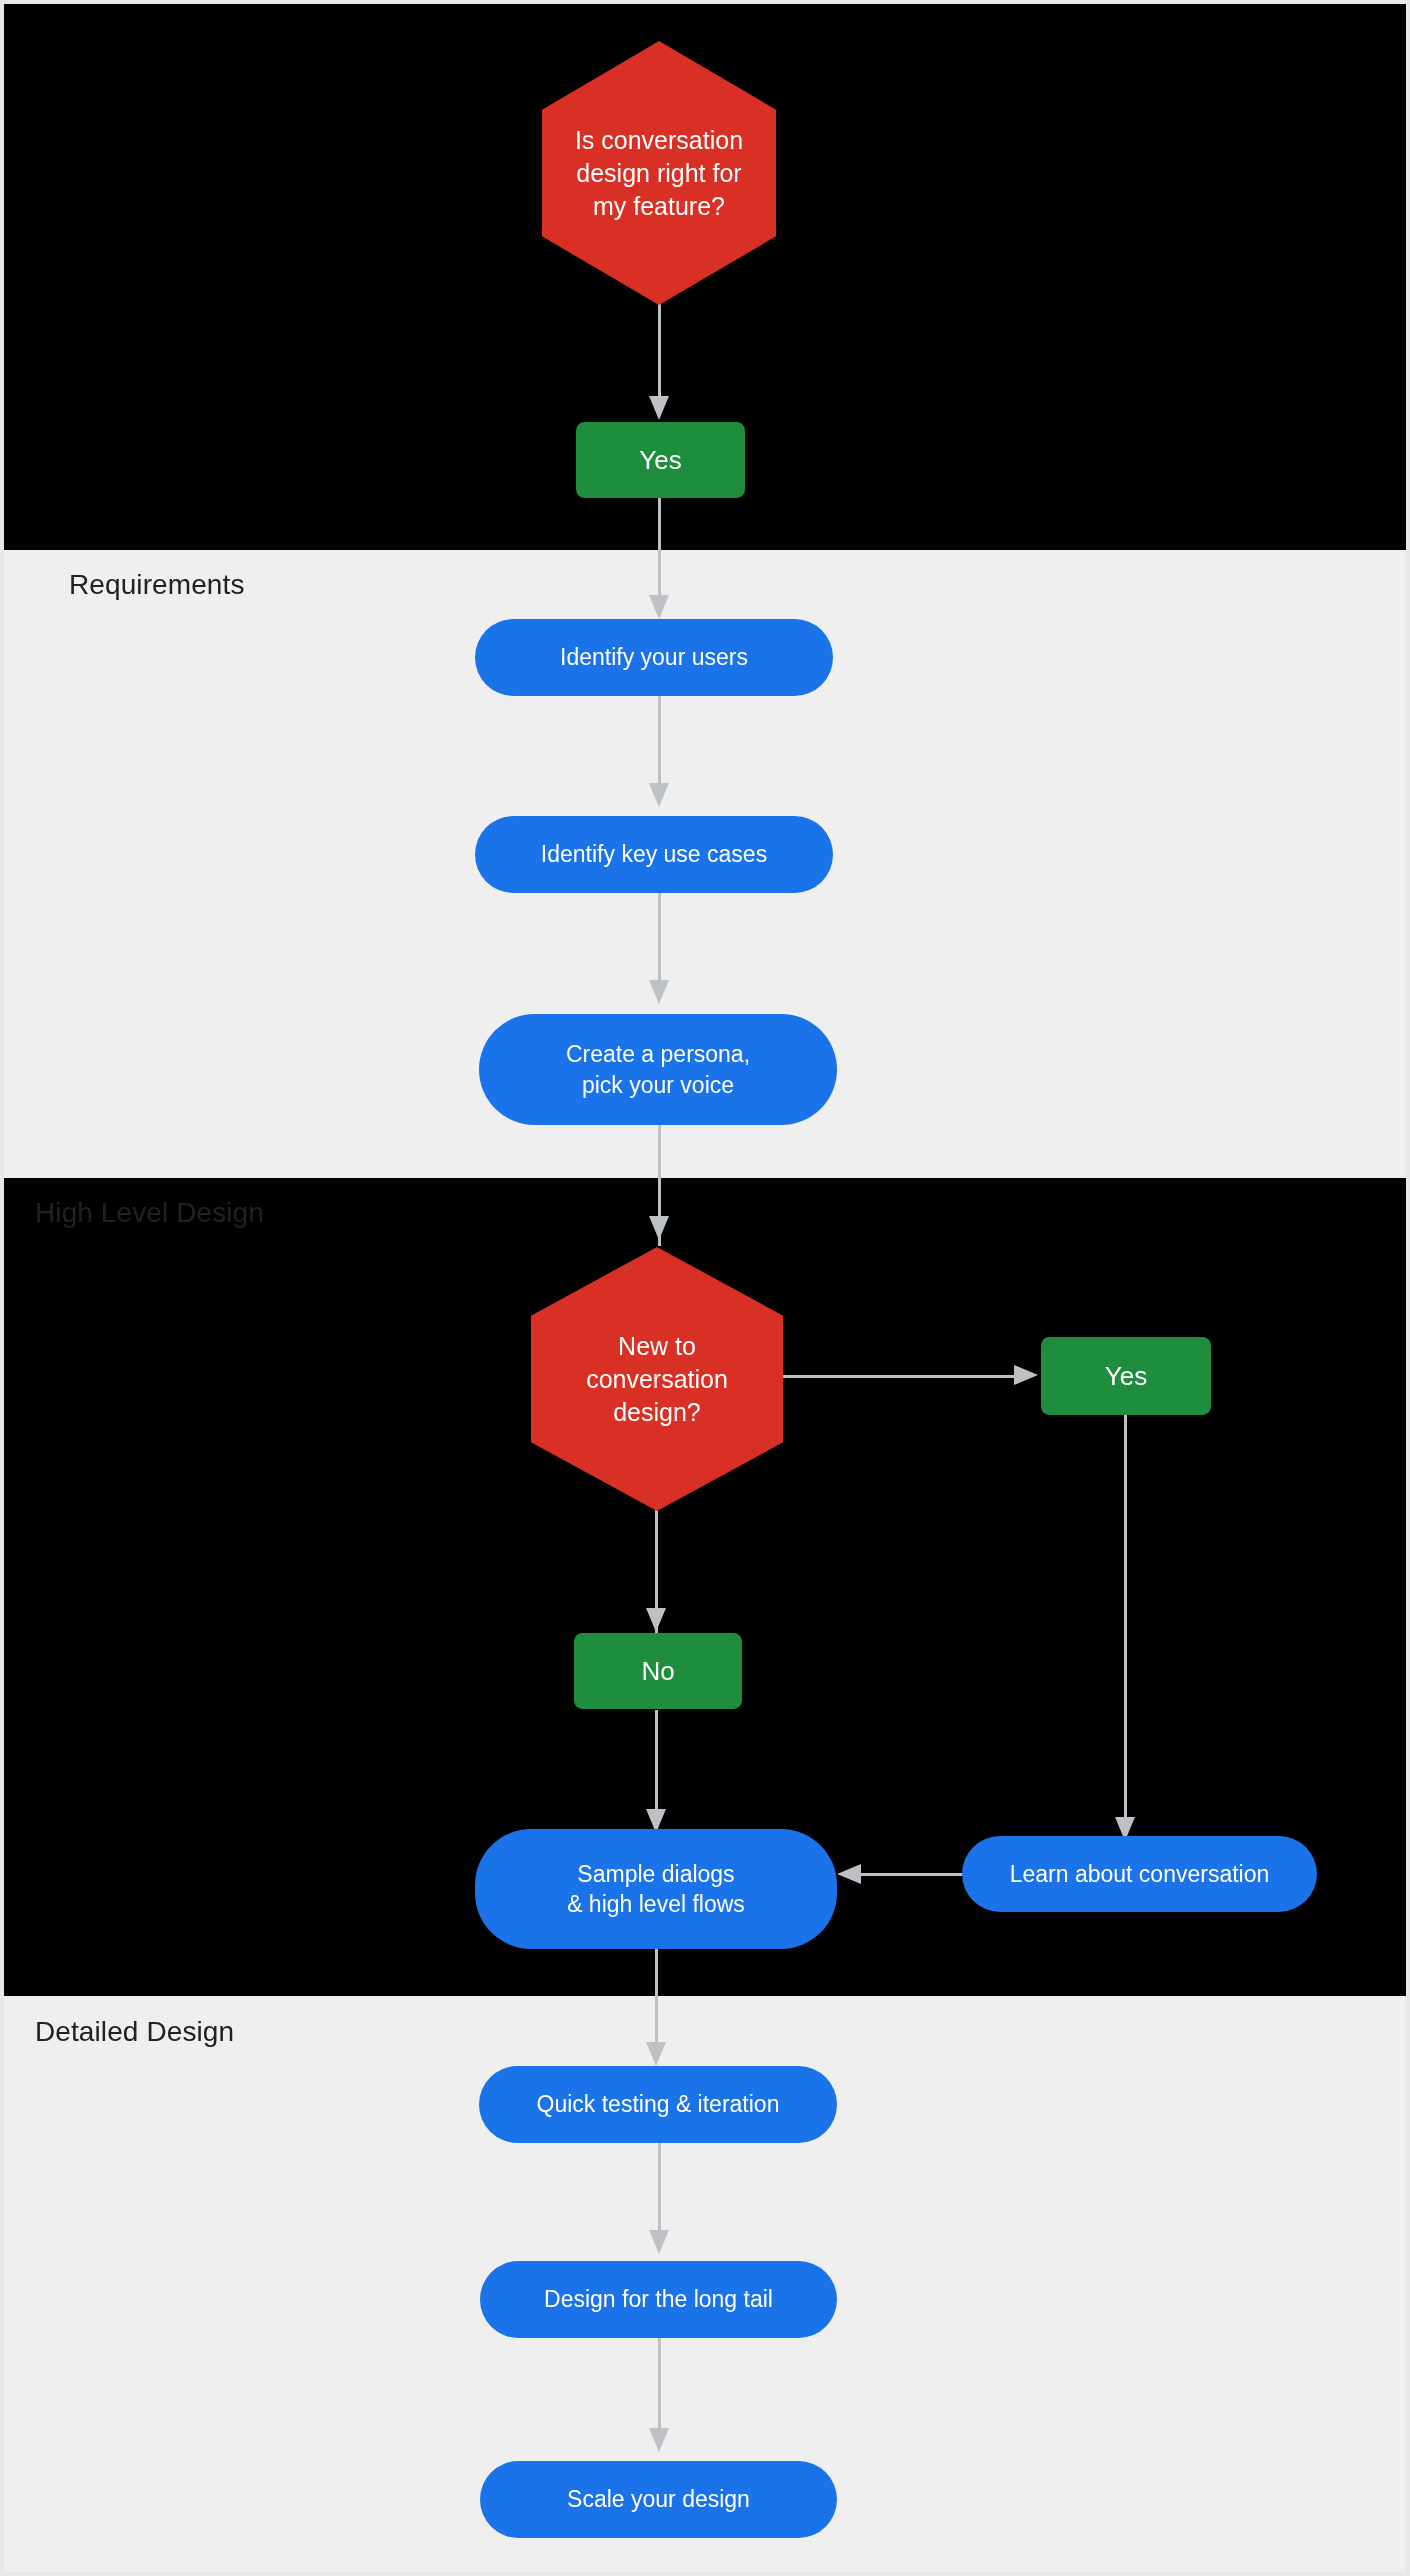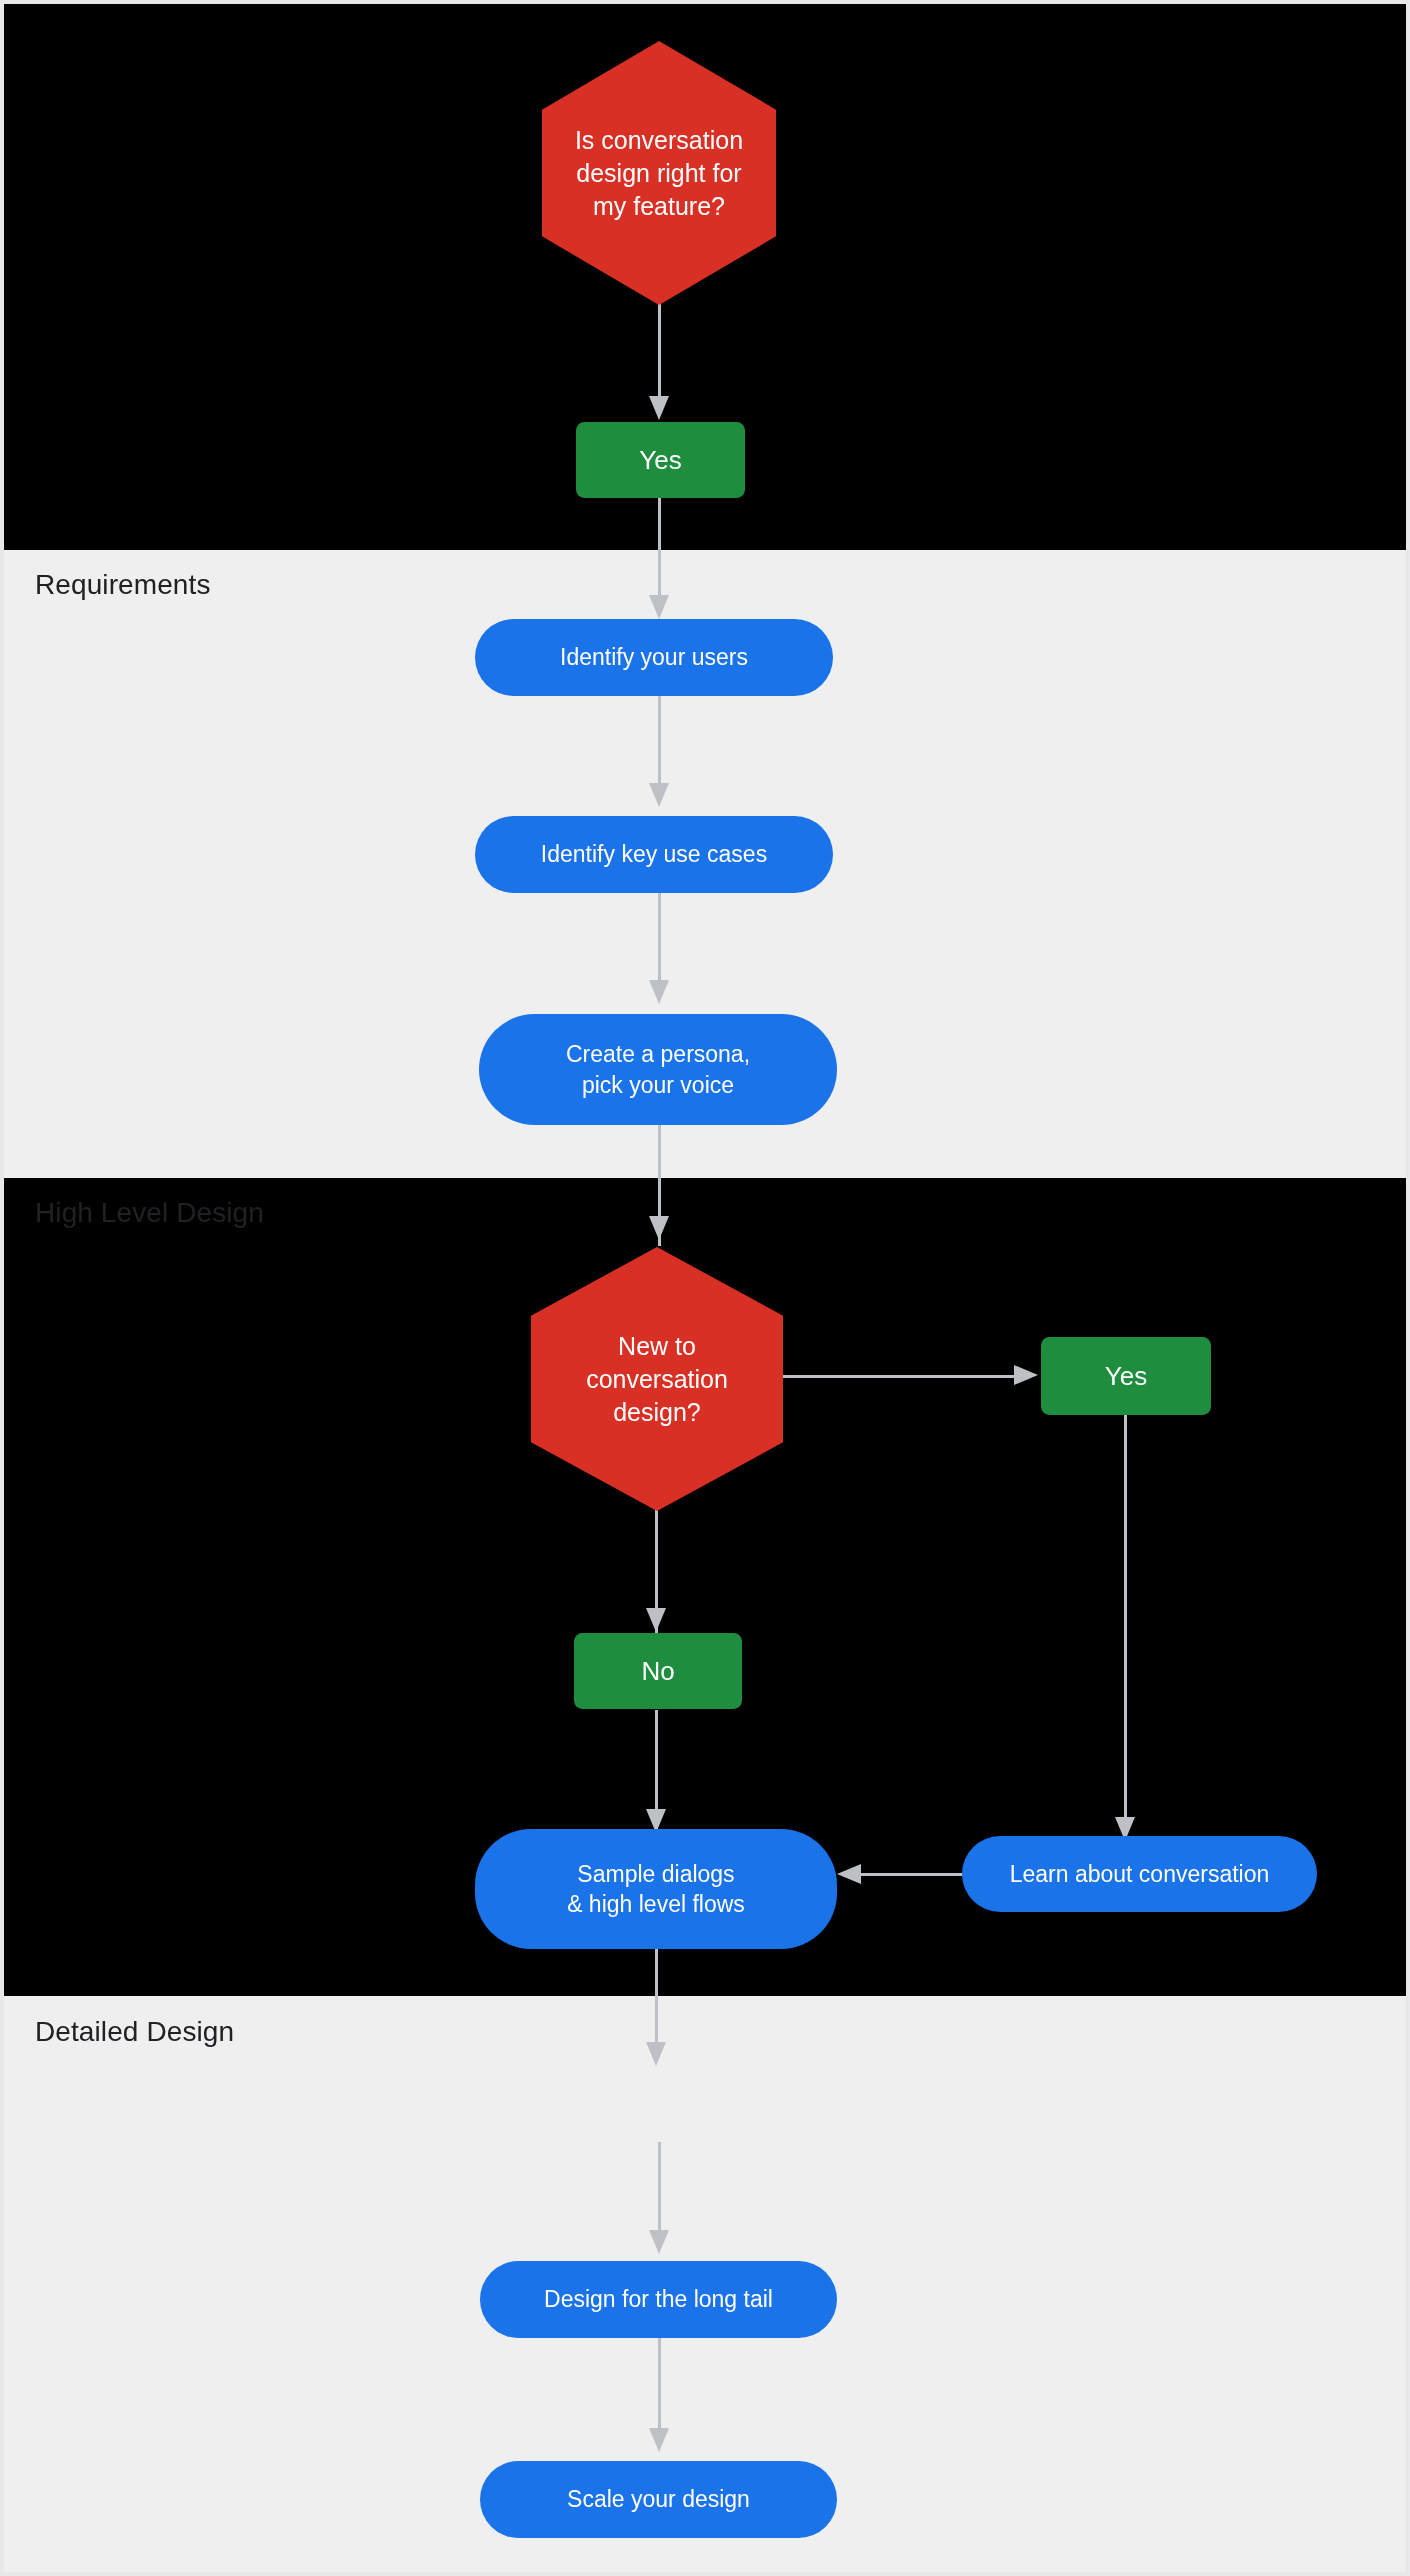--- a/index.html
+++ b/index.html
@@ -106,21 +106,21 @@
 </head>
 <body>
 
 <div id="page">
 
   <div class="band band-dark" style="top:0px;height:546px;"></div>
   <div class="band band-light" style="top:546px;height:628px;"></div>
   <div class="band band-dark" style="top:1174px;height:818px;"></div>
   <div class="band band-light" style="top:1992px;height:584px;"></div>
 
-  <div class="band-label" style="top:565px;">Requirements</div>
+  <div class="band-label" style="top:565px;margin-left:34px;">Requirements</div>
   <div class="band-label" style="top:1193px;">High Level Design</div>
   <div class="band-label" style="top:2012px;">Detailed Design</div>
 
   <div class="line-v" style="left:654px;top:297px;height:100px;"></div>
   <div class="arrow-down" style="left:645px;top:392px;"></div>
 
   <div class="line-v" style="left:654px;top:494px;height:102px;"></div>
   <div class="arrow-down" style="left:645px;top:591px;"></div>
 
   <div class="line-v" style="left:654px;top:692px;height:93px;"></div>
@@ -175,19 +175,20 @@
 
   <div class="node rect" style="left:1037px;top:1333px;width:170px;height:78px;">Yes</div>
 
   <div class="node rect" style="left:570px;top:1629px;width:168px;height:76px;">No</div>
 
   <div class="node pill" style="left:471px;top:1825px;width:362px;height:120px;">Sample dialogs
 &amp; high level flows</div>
 
   <div class="node pill" style="left:958px;top:1832px;width:355px;height:76px;">Learn about conversation</div>
 
+  <div class="node pill" style="left:475px;top:2062px;width:358px;height:77px;">Quick testing &amp; iteration</div>
 
   <div class="node pill" style="left:476px;top:2257px;width:357px;height:77px;">Design for the long tail</div>
 
   <div class="node pill" style="left:476px;top:2457px;width:357px;height:77px;">Scale your design</div>
 
 </div>
 
 
 </body></html>

